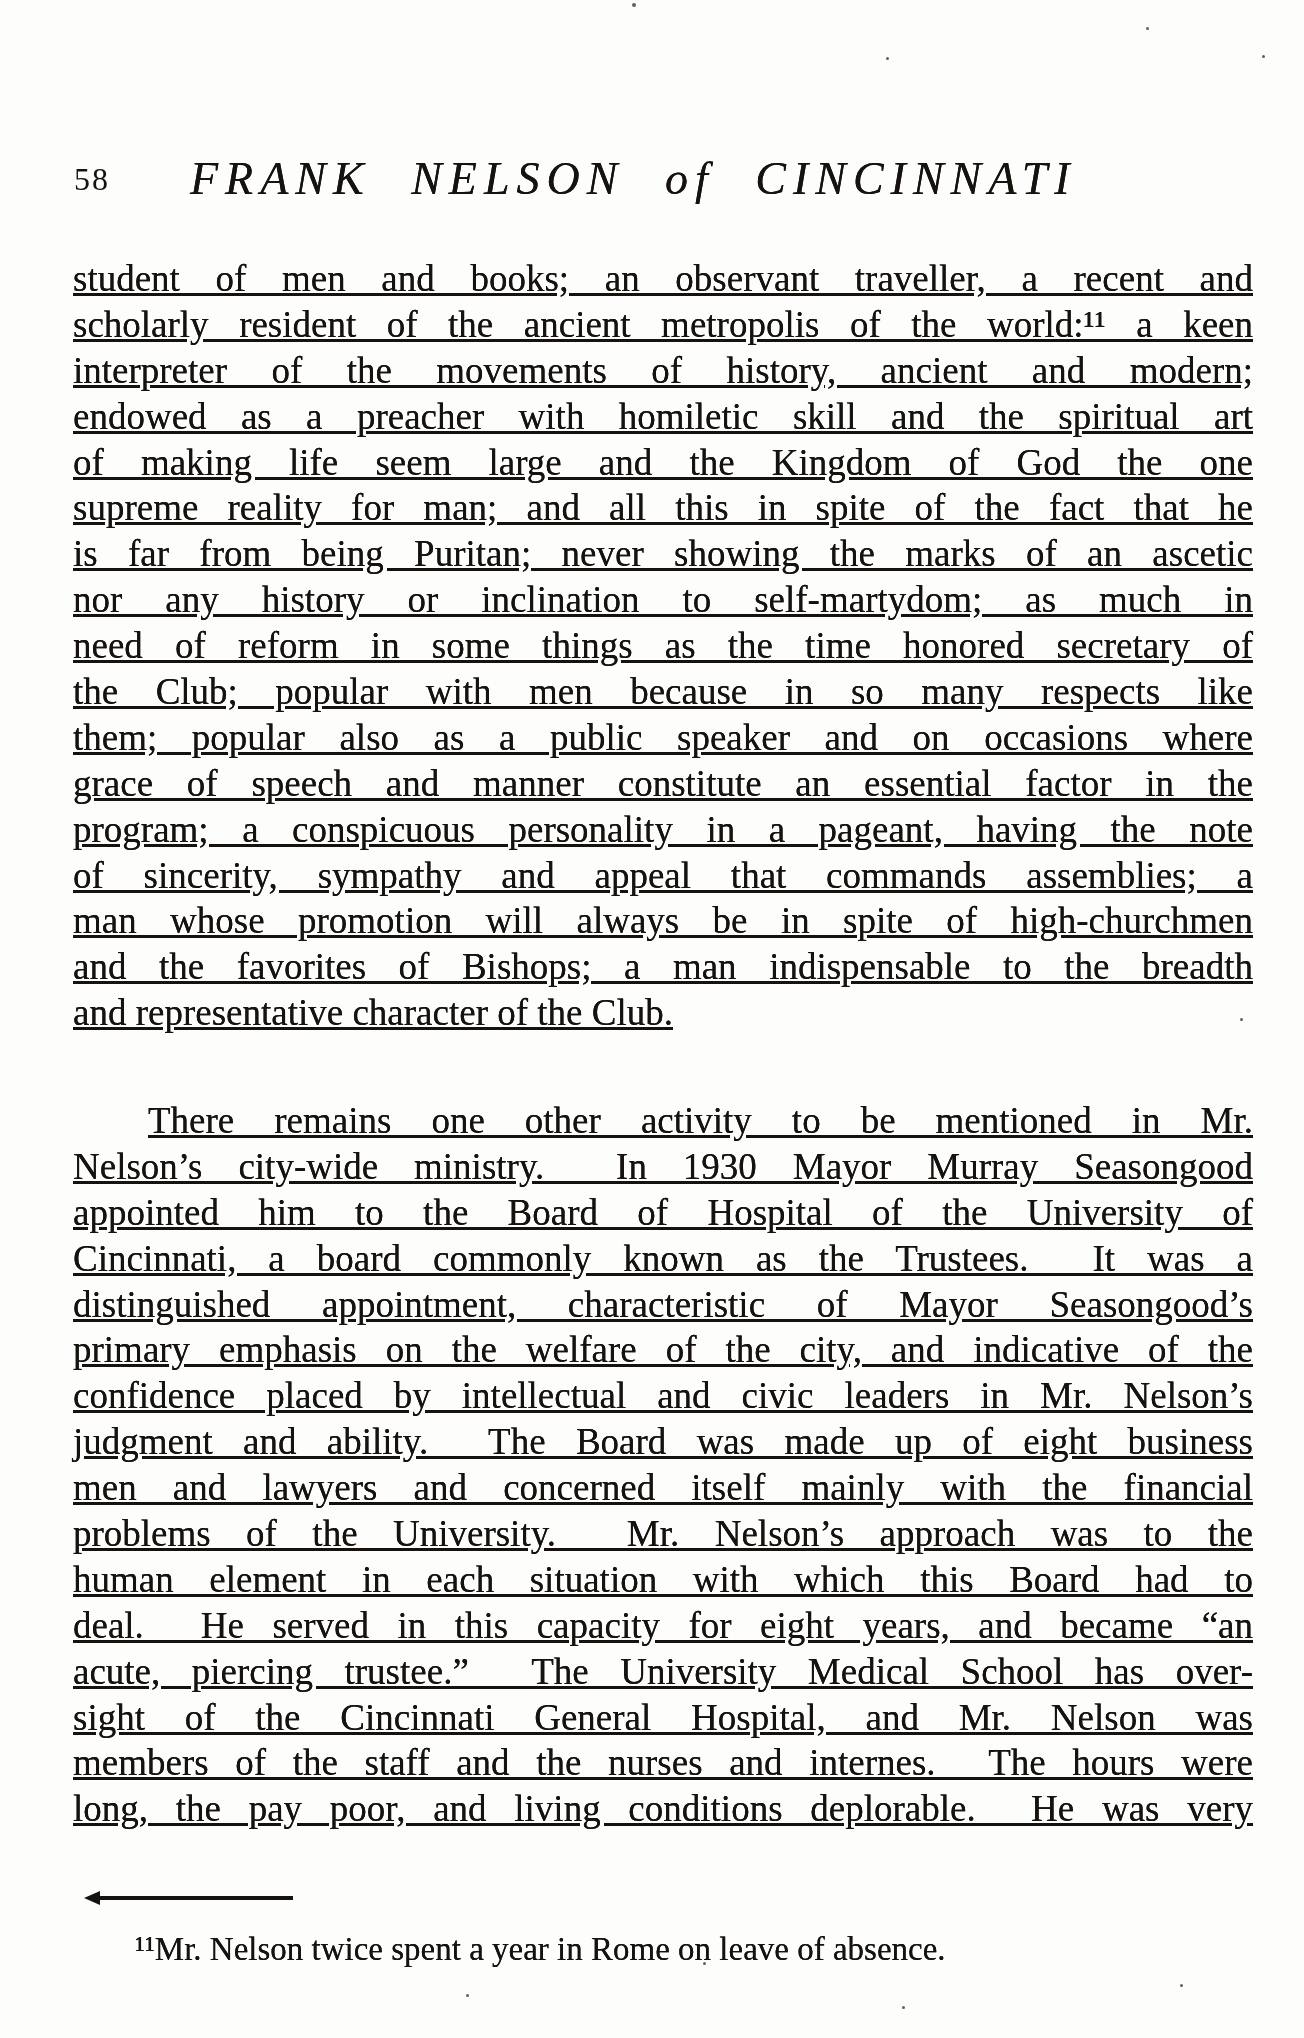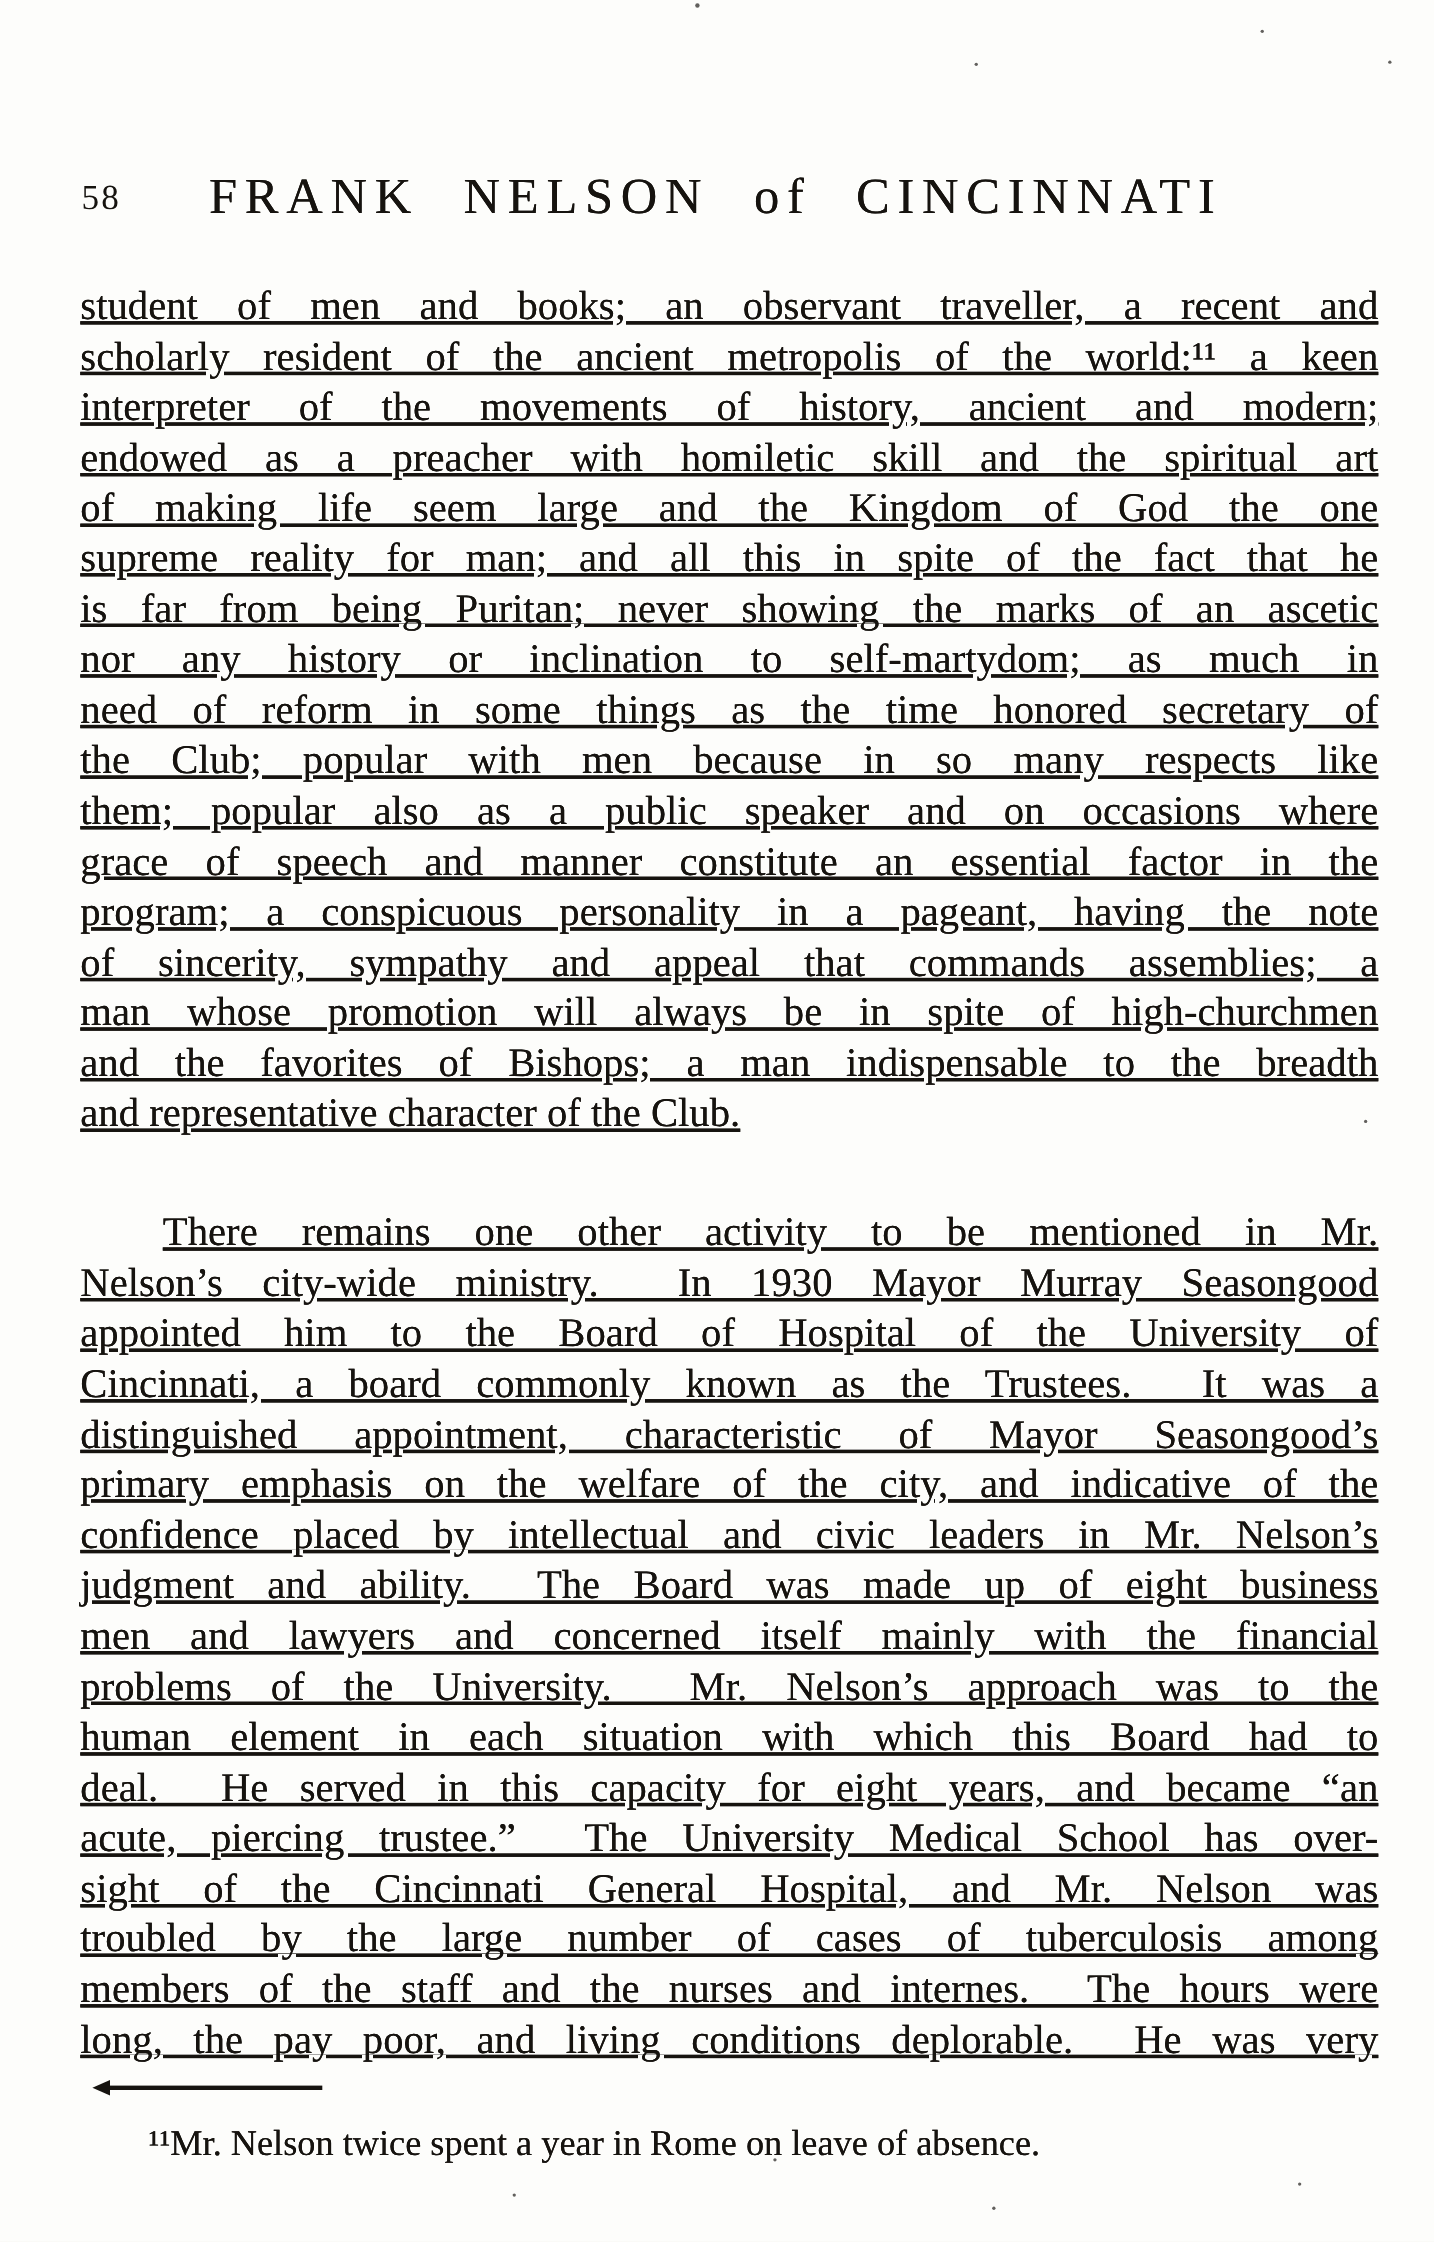--- a/index.html
+++ b/index.html
@@ -20,20 +20,21 @@
   }
   .header{position:absolute;top:150px;left:0;width:100%;height:58px;}
   .pagenum{
     position:absolute;left:74px;top:0;
     font-size:32px;line-height:58px;
     letter-spacing:2px;
   }
   .running-title{
     position:absolute;left:190px;top:0;
     font-size:46px;line-height:58px;
+    font-style:italic;
     letter-spacing:7px;
     word-spacing:22px;
     white-space:nowrap;
     text-shadow:0 0 0.5px currentColor;
   }
   .para{
     position:absolute;left:73px;width:1180px;
     font-size:37px;
     text-shadow:0 0 0.4px currentColor;
     text-decoration:underline;
@@ -112,21 +113,20 @@
       <div class="line">distinguished appointment, characteristic of Mayor Seasongood’s</div>
       <div class="line">primary emphasis on the welfare of the city, and indicative of the</div>
       <div class="line">confidence placed by intellectual and civic leaders in Mr. Nelson’s</div>
       <div class="line">judgment and ability.&nbsp; The Board was made up of eight business</div>
       <div class="line">men and lawyers and concerned itself mainly with the financial</div>
       <div class="line">problems of the University.&nbsp; Mr. Nelson’s approach was to the</div>
       <div class="line">human element in each situation with which this Board had to</div>
       <div class="line">deal.&nbsp; He served in this capacity for eight years, and became “an</div>
       <div class="line">acute, piercing trustee.”&nbsp; The University Medical School has over-</div>
       <div class="line">sight of the Cincinnati General Hospital, and Mr. Nelson was</div>
-      <div class="line">troubled by the large number of cases of tuberculosis among</div>
       <div class="line">members of the staff and the nurses and internes.&nbsp; The hours were</div>
       <div class="line">long, the pay poor, and living conditions deplorable.&nbsp; He was very</div>
     </section>
 
   <div class="footnote-rule"></div>
 
   <div class="footnote">¹¹Mr. Nelson twice spent a year in Rome on leave of absence.</div>
 
   <span class="speck" style="left:632px;top:3px;"></span>
   <span class="speck" style="left:1146px;top:27px;width:3px;height:3px;"></span>

